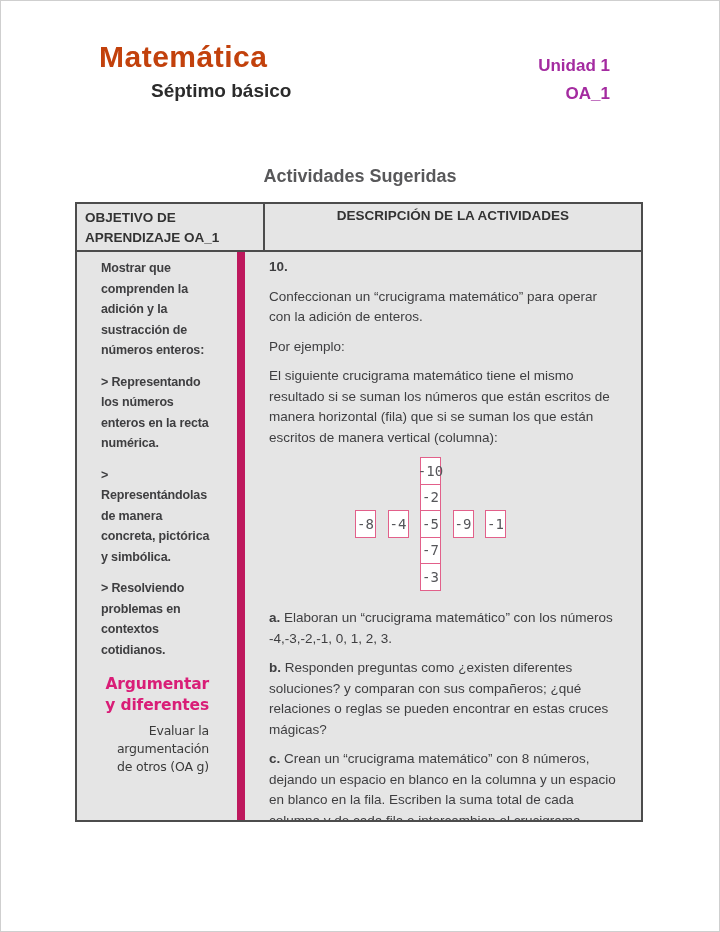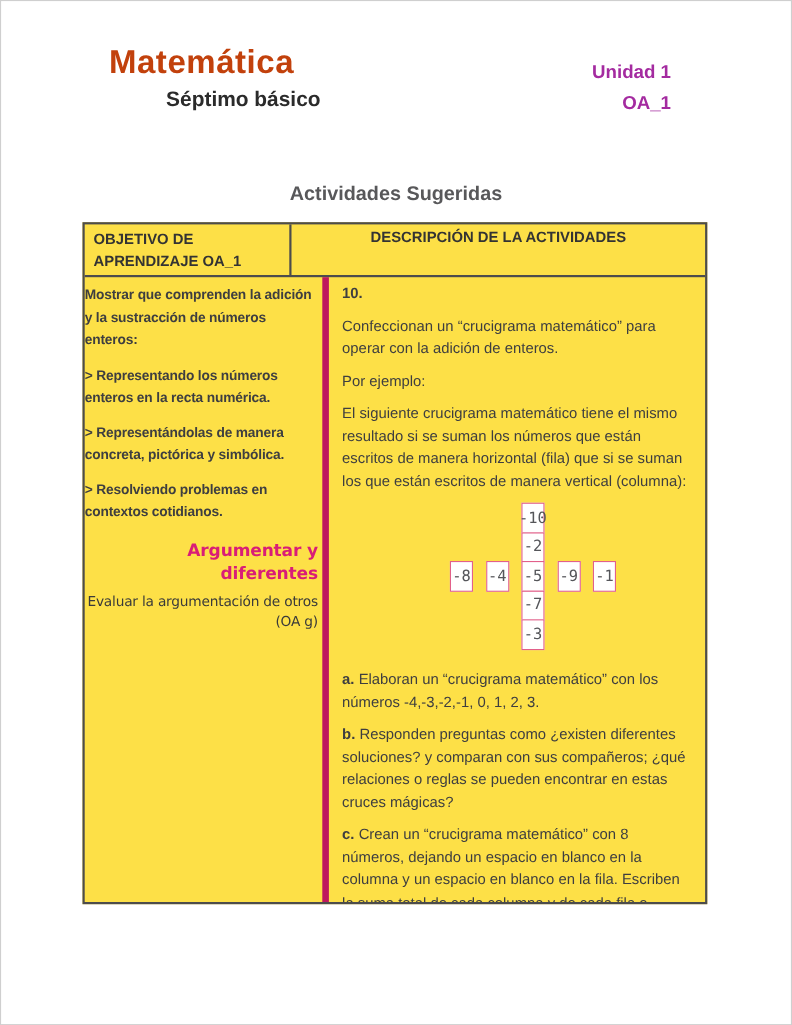--- a/index.html
+++ b/index.html
@@ -10,31 +10,31 @@
   .page-frame { position:absolute; inset:0; border:1px solid #cfcfcf; pointer-events:none; box-sizing:border-box; }
 
   
   .doc-title { position:absolute; left:99px; top:40px; font-size:30px; font-weight:bold; color:#c2410c; letter-spacing:0.5px; }
   .doc-subtitle { position:absolute; left:104px; top:80px; font-size:19px; font-weight:bold; color:#2b2b2b;margin-left:47px; }
   .unit-block { position:absolute; right:110px; top:52px; text-align:right; color:#a42ba0; font-weight:bold; font-size:17px; line-height:28px; }
   .section-title { position:absolute; top:166px; left:0; width:720px; text-align:center; font-size:18px; font-weight:bold; color:#58585a; }
 
   
   .doc-table { position:absolute; left:75px; top:202px; width:568px; height:620px; box-sizing:border-box;
-               border:2px solid #4c4c4c; display:flex; flex-direction:column; background:#fde047; }
+               border:2px solid #4c4c4c; display:flex; flex-direction:column; background:#e5e5e5; }
   .thead { display:flex; border-bottom:2px solid #4c4c4c; height:48px; box-sizing:border-box; flex:0 0 auto; }
   .th-left { width:188px; box-sizing:border-box; border-right:2px solid #4c4c4c; padding:4px 8px;
              font-weight:bold; font-size:13.5px; line-height:20px; color:#333; }
   .th-right { flex:1; text-align:center; padding-top:4px; font-weight:bold; font-size:13.5px; color:#333; }
   .tbody { display:flex; flex:1; min-height:0; }
-  .td-left { width:222px; box-sizing:border-box; border-right:6px solid #be185d; padding:6px 0;
+  .td-left { width:168px; box-sizing:border-box; border-right:8px solid #be185d; padding:6px 24px;
              font-size:12.5px; font-weight:bold; line-height:20.5px; letter-spacing:-0.15px; overflow:hidden; }
   .td-right { flex:1; padding:5px 12px; font-size:13.5px; line-height:20.5px; overflow:hidden; }
   .td-left p { margin:0 0 11px; }
-  .td-right p { margin:0 0 9px; }
+  .td-right p { margin:0 12px 9px; }
   .act-number { font-weight:bold; margin-bottom:10px; }
   .item-label { font-weight:bold; }
 
   
   .skill-title { text-align:right; color:#d91d77; font-size:15.5px; font-weight:bold; line-height:21px;
                  font-family:"DejaVu Sans", sans-serif; margin:14px 4px 6px 0; }
   .skill-note { text-align:right; font-family:"DejaVu Sans", sans-serif; font-weight:normal;
                 font-size:12.5px; line-height:18px; color:#3a3a3a; margin-right:4px; letter-spacing:-0.2px; }
 
   

